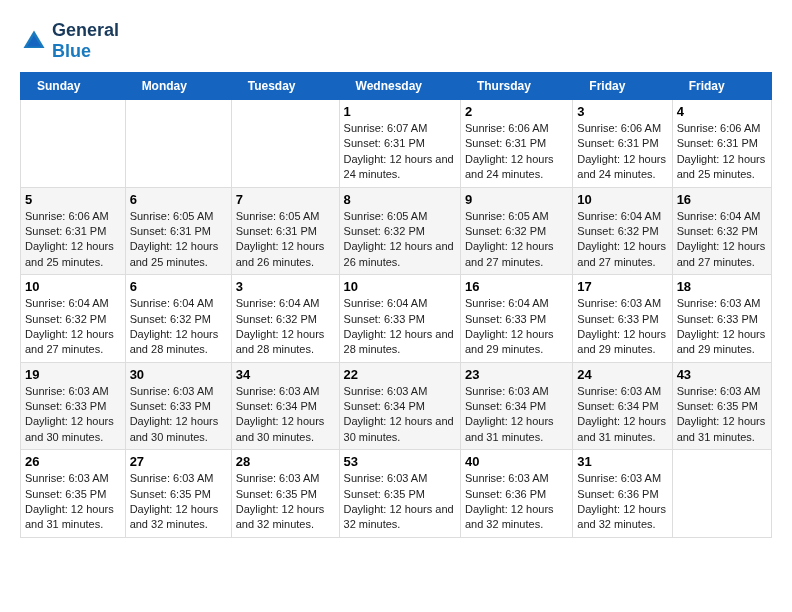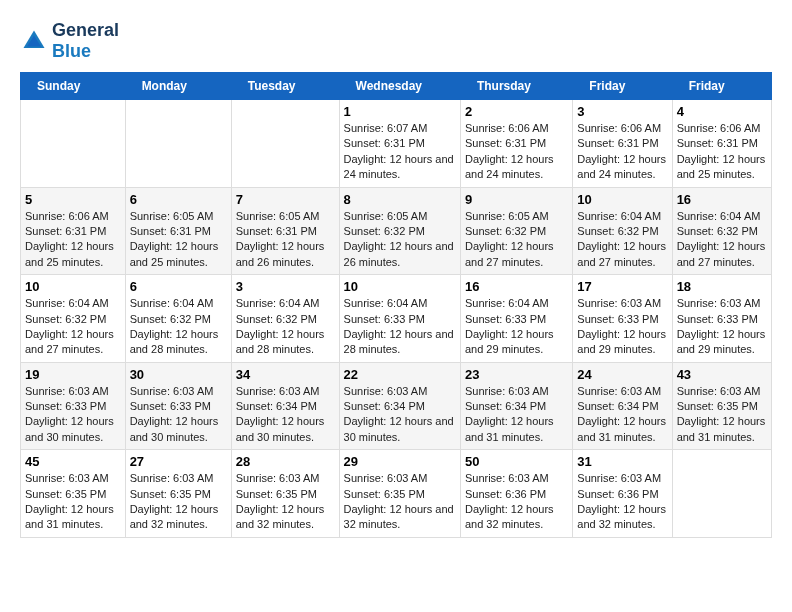--- a/index.html
+++ b/index.html
@@ -223,37 +223,37 @@
           <div class="day-num">24</div>
           <div class="day-info">Sunrise: 6:03 AM<br>Sunset: 6:34 PM<br>Daylight: 12 hours and 31 minutes.</div>
         </td>
         <td>
           <div class="day-num">43</div>
           <div class="day-info">Sunrise: 6:03 AM<br>Sunset: 6:35 PM<br>Daylight: 12 hours and 31 minutes.</div>
         </td>
       </tr>
       <tr>
         <td>
-          <div class="day-num">45</div>
+          <div class="day-num">26</div>
           <div class="day-info">Sunrise: 6:03 AM<br>Sunset: 6:35 PM<br>Daylight: 12 hours and 31 minutes.</div>
         </td>
         <td>
           <div class="day-num">27</div>
           <div class="day-info">Sunrise: 6:03 AM<br>Sunset: 6:35 PM<br>Daylight: 12 hours and 32 minutes.</div>
         </td>
         <td>
           <div class="day-num">28</div>
           <div class="day-info">Sunrise: 6:03 AM<br>Sunset: 6:35 PM<br>Daylight: 12 hours and 32 minutes.</div>
         </td>
         <td>
-          <div class="day-num">29</div>
+          <div class="day-num">53</div>
           <div class="day-info">Sunrise: 6:03 AM<br>Sunset: 6:35 PM<br>Daylight: 12 hours and 32 minutes.</div>
         </td>
         <td>
-          <div class="day-num">50</div>
+          <div class="day-num">40</div>
           <div class="day-info">Sunrise: 6:03 AM<br>Sunset: 6:36 PM<br>Daylight: 12 hours and 32 minutes.</div>
         </td>
         <td>
           <div class="day-num">31</div>
           <div class="day-info">Sunrise: 6:03 AM<br>Sunset: 6:36 PM<br>Daylight: 12 hours and 32 minutes.</div>
         </td>
         <td class="empty-cell"></td>
       </tr>
     </tbody>
 </table>

